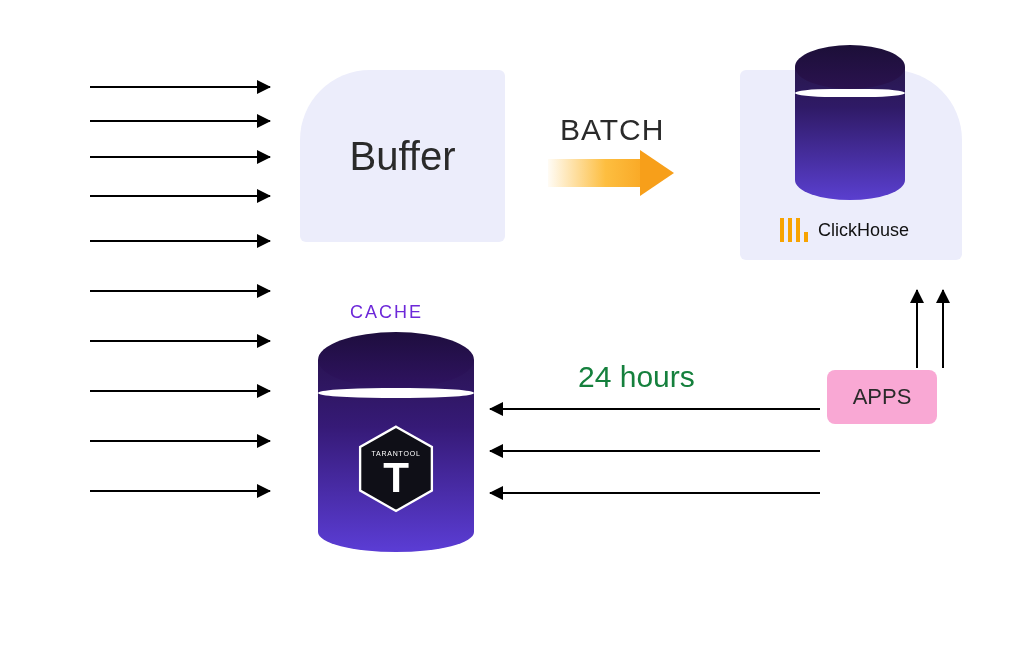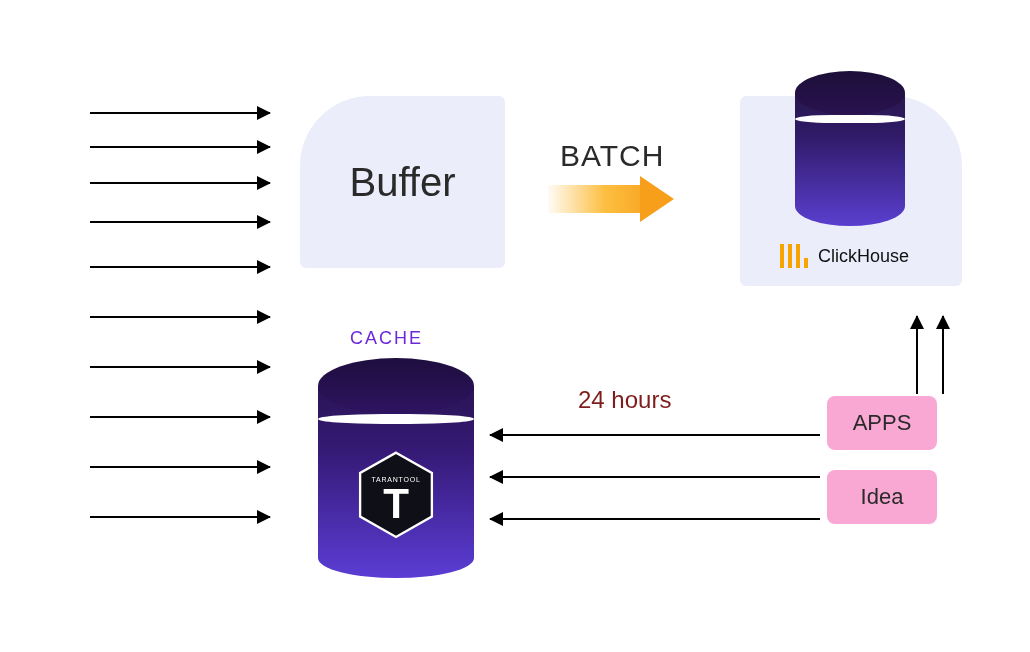--- a/index.html
+++ b/index.html
@@ -6,21 +6,20 @@
     body {
       width: 1030px;
       height: 652px;
       background: #fff;
       font-family: -apple-system, Helvetica, Arial, sans-serif;
       position: relative;
     }
     .stage {
       position: absolute;
       inset: 0;
-      margin-top: 26px;
     }
     
     .arrow-right {
       position: absolute;
       height: 2px;
       background: #000;
     }
     .arrow-right::after {
       content: "";
       position: absolute;
@@ -155,22 +154,22 @@
       font-size: 18px;
       color: #6d28d9;
       letter-spacing: 2px;
     }
 
     
     .hours-label {
       position: absolute;
       left: 578px;
       top: 360px;
-      font-size: 24px;
-      color: #7f1d1d;
+      font-size: 30px;
+      color: #15803d;
     }
 
     
     .pill {
       position: absolute;
       left: 827px;
       width: 110px;
       height: 54px;
       background: #f9a8d4;
       border-radius: 8px;
@@ -322,20 +321,17 @@
 
   <div class="hours-label">24 hours</div>
 
   <div class="arrow-left mid1"></div>
   <div class="arrow-left mid2"></div>
   <div class="arrow-left mid3"></div>
 
   <div class="pill apps">
     <span>APPS</span>
   </div>
-  <div class="pill idea">
-    <span>Idea</span>
-  </div>
 
   <div class="arrow-up up1"></div>
   <div class="arrow-up up2"></div>
 
 </div>
 
 </body></html>

